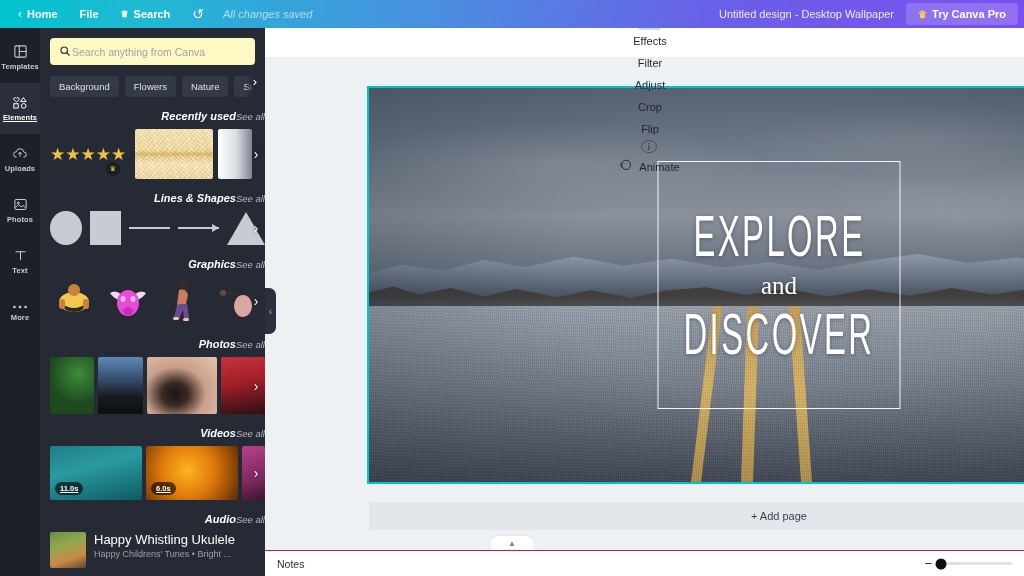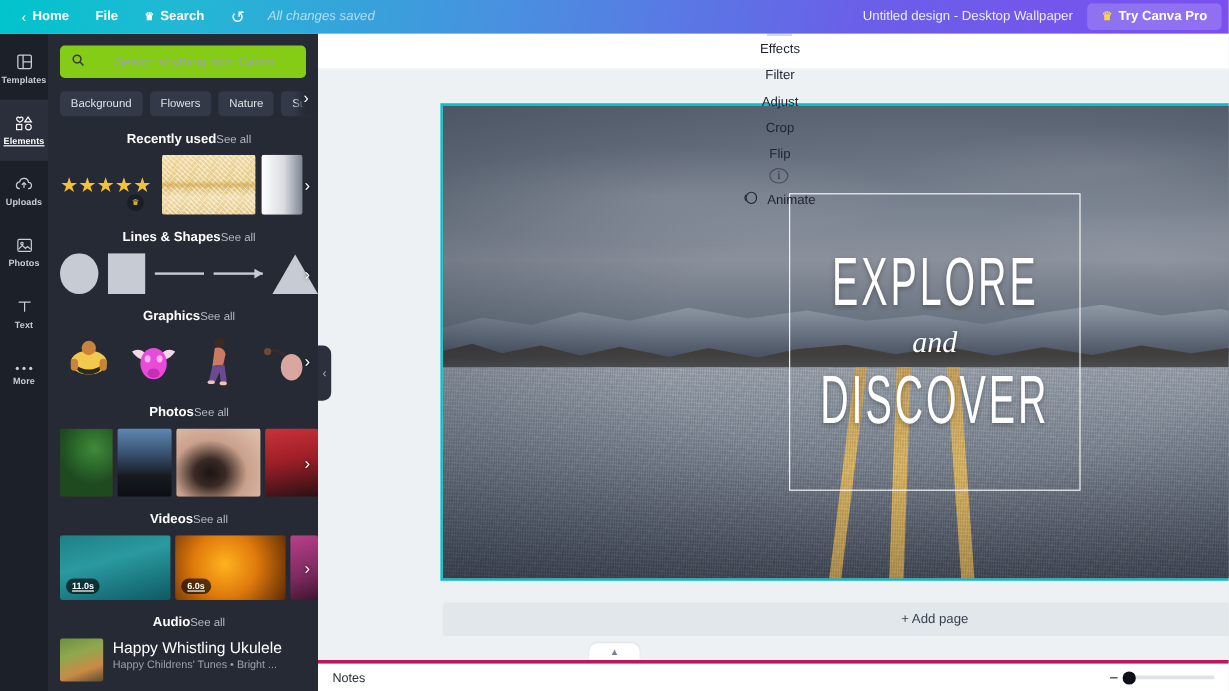--- a/index.html
+++ b/index.html
@@ -62,22 +62,22 @@
   .rail-label { font-size: 7.5px; font-weight: 700; letter-spacing: .1px; }
   .rail-ic svg { display: block; }
 
   
   .panel {
     position: absolute; top: 28px; left: 40px; width: 225px; height: 548px;
     background: #252a35; overflow: hidden; z-index: 25;
   }
   .search-wrap { padding: 10px 10px 0 10px; }
   .search-box {
-    display: flex; align-items: center; gap: 25px;
-    background: #84cc16; border-radius: 4px; height: 27px; padding: 0 9px;
+    display: flex; align-items: center; gap: 1px;
+    background: #fef9c3; border-radius: 4px; height: 27px; padding: 0 9px;
   }
   .search-inp {
     border: 0; outline: none; font-size: 10.5px; color: #3d3f45;
     width: 100%; font-family: "Liberation Sans", sans-serif; background: transparent;
   }
   .search-inp::placeholder { color: #9fa3ad; }
   .chips {
     display: flex; gap: 6px; padding: 11px 0 0 10px;
     position: relative; overflow: hidden; height: 32px; align-items: center;
   }
@@ -87,22 +87,22 @@
   }
   .chips-arrow {
     position: absolute; right: 0; top: 0; height: 32px; width: 20px;
     display: flex; align-items: center; justify-content: center;
     color: #fff; font-size: 13px;
     background: linear-gradient(90deg,rgba(37,42,53,0) 0%,#252a35 45%);
     cursor: pointer;
   }
   .sec { padding: 0 0 0 10px; margin-top: 13px; position: relative; }
   .sec-head {
-    display: flex; align-items: baseline; justify-content: center;
-    margin-bottom: 7px;
+    display: flex; align-items: baseline; justify-content: flex-end;
+    margin-bottom: 7px; font-style: italic;
   }
   .sec-title { color: #fff; font-size: 11px; font-weight: 700; }
   .see-all { color: #b3b8c3; font-size: 9.5px; cursor: pointer; }
   .row { display: flex; gap: 5px; align-items: center; position: relative; overflow: hidden; }
   .row-arrow {
     position: absolute; right: 0; top: 0; bottom: 0; width: 18px;
     display: flex; align-items: center; justify-content: center;
     color: #fff; font-size: 14px; cursor: pointer;
     text-shadow: 0 0 3px rgba(0,0,0,.7);
   }
@@ -259,37 +259,37 @@
     width: 243px; height: 248px; border: 1.5px solid rgba(255,255,255,.92);
     display: flex; flex-direction: column; align-items: center; justify-content: center;
   }
   .hl-main {
     color: #fff; font-family: "Liberation Sans", sans-serif;
     font-size: 40px; font-weight: 400; letter-spacing: 3px;
     transform: scaleY(1.42) scaleX(.82); line-height: 1;
     text-shadow: 0 1px 4px rgba(0,0,0,.3);
   }
   .hl-and {
-    color: #fff; font-family: "Liberation Serif", serif; font-style: italic;
+    color: #fff; font-family: "Liberation Serif", serif; 
     font-size: 25px; margin: 17px 0 16px 0; line-height: 1;
     text-shadow: 0 1px 4px rgba(0,0,0,.3);
   }
 
   .add-page {
     position: absolute; top: 444px; left: 104px; width: 820px; height: 28px;
     background: #e2e7eb; border-radius: 3px;
     display: flex; align-items: center; justify-content: center;
     font-size: 11px; color: #394150; cursor: pointer; font-weight: 400;
   }
 
   
   .notes-bar {
     position: absolute; left: 265px; right: 0; bottom: 0; height: 26px;
     background: #fff; display: flex; align-items: center; padding: 0 12px;
-    border-top: 3px solid #be185d; z-index: 22;
+    border-top: 1px solid #be185d; z-index: 22;
   }
   .notes-label { font-size: 10.5px; color: #2a2f3a; cursor: pointer; }
   .zoom-ctl { margin-left: auto; display: flex; align-items: center; gap: 6px; }
   .zoom-minus { font-size: 13px; color: #20242e; line-height: 1; cursor: pointer; }
   .zoom-track {
     width: 74px; height: 3px; background: #dfe3e8; border-radius: 2px; position: relative; cursor: pointer;
   }
   .zoom-knob {
     position: absolute; left: 3px; top: 50%; transform: translate(-50%,-50%);
     width: 11px; height: 11px; border-radius: 50%; background: #0d1117;

